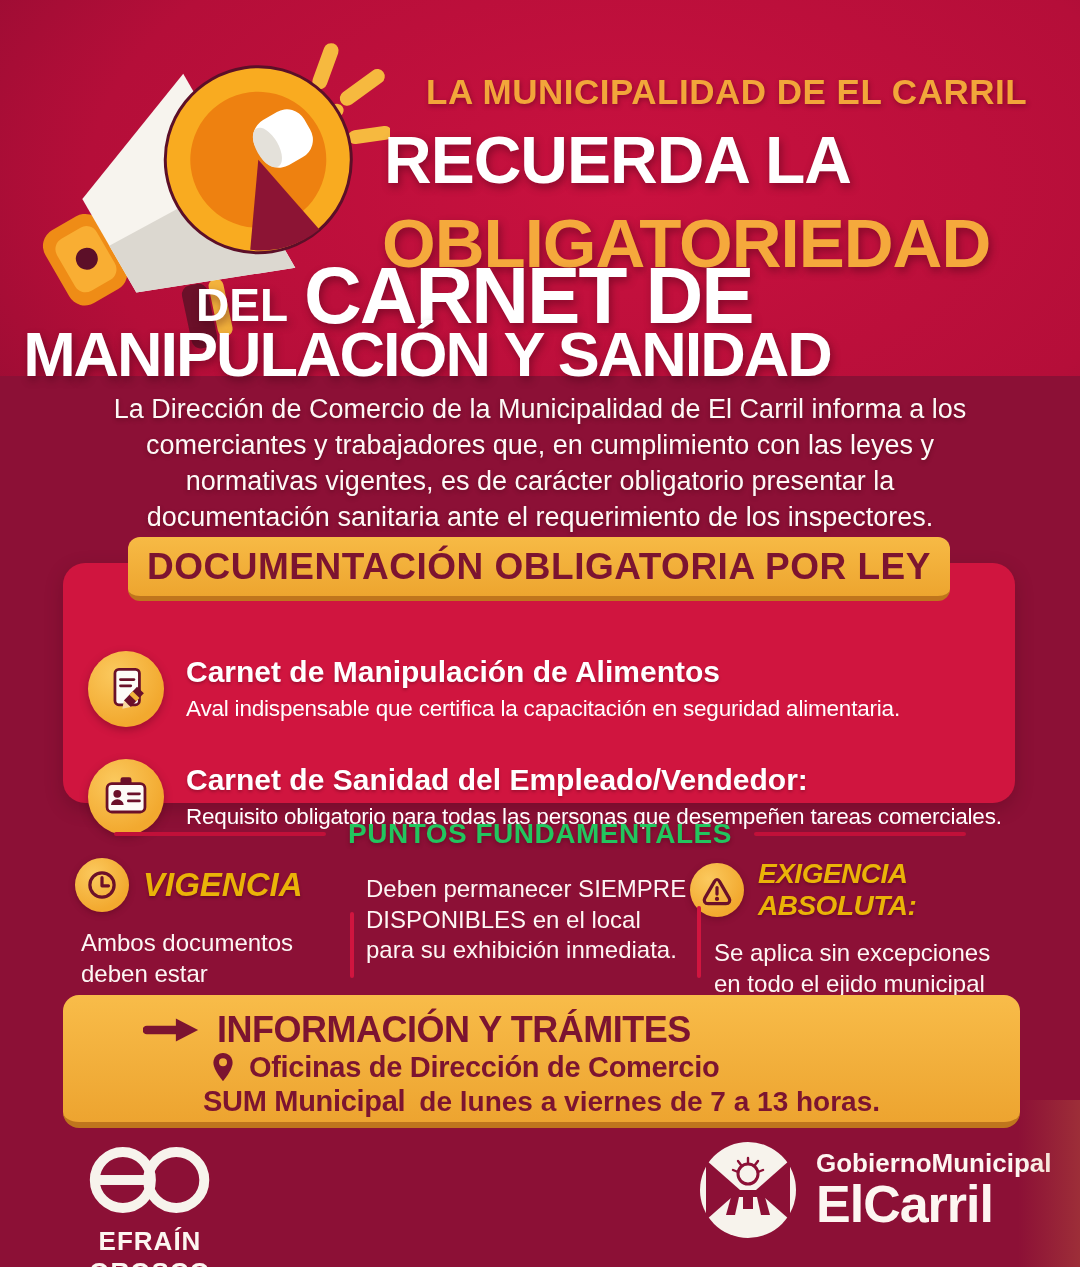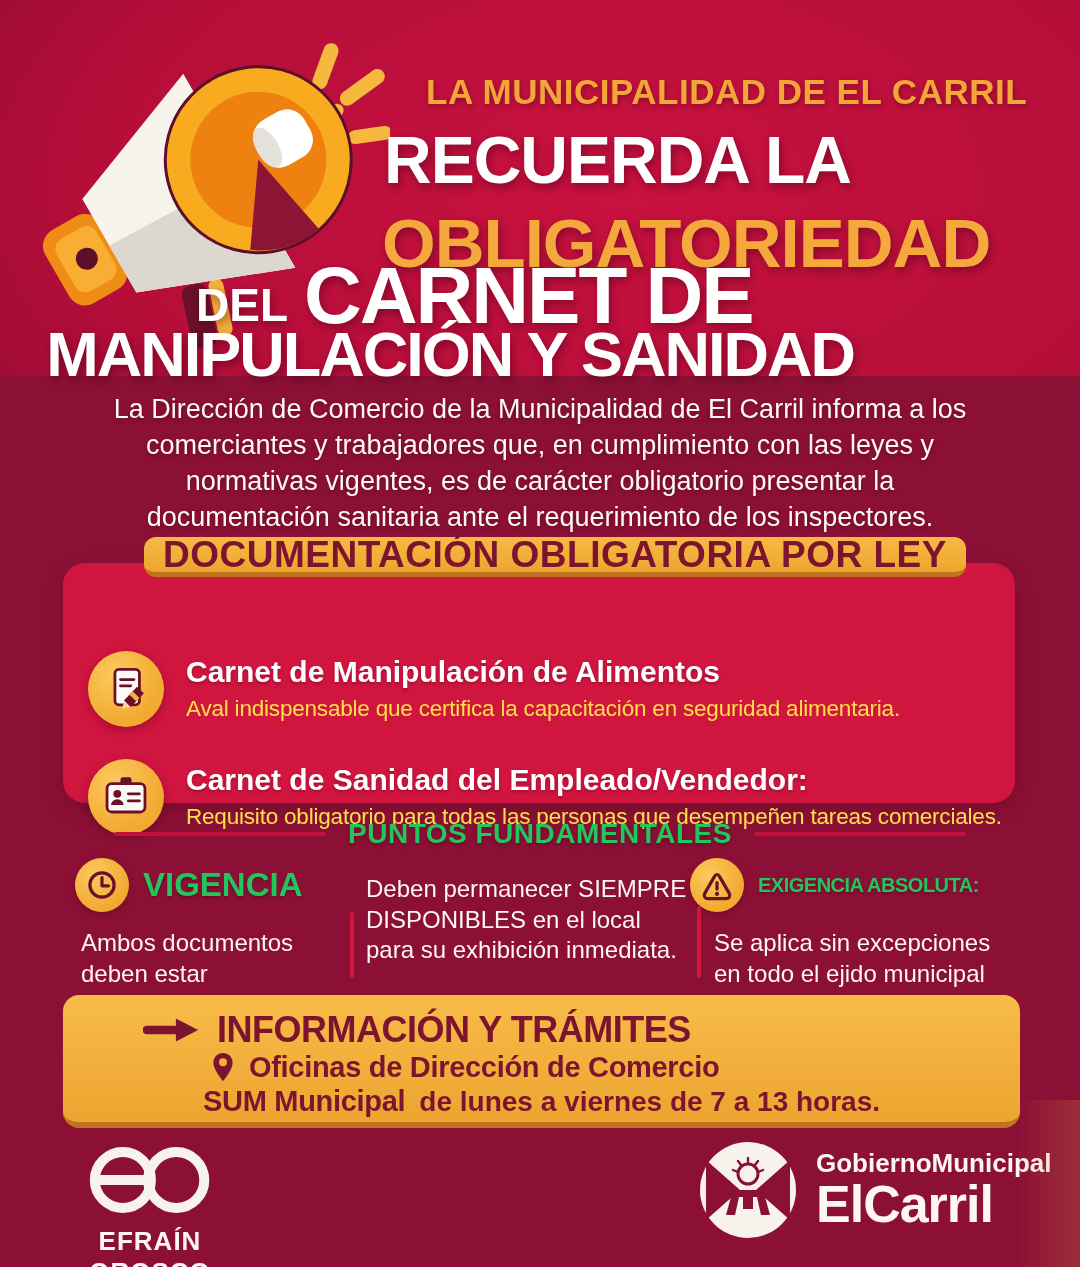--- a/index.html
+++ b/index.html
@@ -32,80 +32,80 @@
     text-shadow:2px 4px 8px rgba(60,0,20,.45);
   }
   .hero-line3 {
     position:absolute; left:196px; top:250px;
     display:flex; align-items:flex-end; gap:16px;
     text-shadow:2px 4px 8px rgba(60,0,20,.45);
   }
   .hero-line3 .small { font-size:46px; font-weight:800; padding-bottom:10px; }
   .hero-line3 .big   { font-size:80px; font-weight:800; letter-spacing:-2px; }
   .hero-line4 {
-    position:absolute; left:0; top:318px; width:854px; text-align:right;
+    position:absolute; left:0; top:318px; width:854px; text-align:center;
     font-size:63px; font-weight:800; color:#ffffff; letter-spacing:-2px;
     text-shadow:2px 4px 8px rgba(60,0,20,.45);
   }
   .megaphone { position:absolute; left:18px; top:28px; }
 
   
   .intro {
     position:absolute; left:80px; top:392px; width:920px;
     text-align:center; font-size:27px; line-height:1.33; color:#fdf9f6;
     text-shadow:0 2px 4px rgba(50,0,15,.35);
   }
 
   
   .doc-card {
     position:absolute; left:63px; top:563px; width:952px; height:240px;
     background:#d0153f; border-radius:22px;
     box-shadow:0 6px 18px rgba(50,0,15,.25);
   }
   .doc-band {
-    position:absolute; left:144px; top:537px; width:822px; height:40px;
+    position:absolute; left:128px; top:537px; width:822px; height:64px;
     background:linear-gradient(#f7ba45,#eda52f); border-radius:12px;
     border-bottom:5px solid #bf751d;
     display:flex; align-items:center; justify-content:center;
     font-size:37px; font-weight:800; color:#7c1430; letter-spacing:.5px;
   }
   .doc-item { position:absolute; left:25px; display:flex; }
   .doc-item-1 { top:88px; }
   .doc-item-2 { top:196px; }
   .gold-badge {
     width:76px; height:76px; border-radius:50%;
     background:radial-gradient(circle at 35% 30%, #fbc95e, #f2a92f 70%);
     display:flex; align-items:center; justify-content:center; flex:0 0 auto;
     box-shadow:0 3px 8px rgba(60,0,20,.35);
   }
   .doc-text { margin-left:22px; padding-top:4px; }
   .doc-title { font-size:30px; font-weight:800; color:#ffffff; text-shadow:0 2px 3px rgba(60,0,20,.3); }
-  .doc-desc  { font-size:22.5px; color:#fde047; margin-top:7px; white-space:nowrap; letter-spacing:-.2px; }
+  .doc-desc  { font-size:22.5px; color:#ffffff; margin-top:7px; white-space:nowrap; letter-spacing:-.2px; }
 
   
   .fund-title-row {
     position:absolute; left:0; top:818px; width:1080px;
     display:flex; align-items:center; justify-content:center; gap:22px;
   }
   .fund-title-row .rule { width:212px; height:4px; background:#c11039; border-radius:2px; }
   .fund-title { font-size:28px; font-weight:800; color:#22c55e; letter-spacing:.5px; text-shadow:0 2px 4px rgba(60,0,20,.4); }
 
   .fund-col { position:absolute; top:858px; }
   .fund-col-1 { left:75px;  width:268px; }
   .fund-col-2 { left:360px; width:330px; }
   .fund-col-3 { left:690px; width:330px; }
   .fund-head { display:flex; align-items:center; gap:14px; }
   .fund-badge {
     width:54px; height:54px; border-radius:50%; flex:0 0 auto;
     background:radial-gradient(circle at 35% 30%, #fbc95e, #f2a92f 70%);
     display:flex; align-items:center; justify-content:center;
     box-shadow:0 2px 6px rgba(60,0,20,.35);
   }
-  .fund-head-title { font-size:33px; font-weight:800; color:#22c55e; text-shadow:0 2px 3px rgba(60,0,20,.4); }
-  .fund-col-3 .fund-head-title { font-size:20px; letter-spacing:-.5px; }
+  .fund-head-title { font-size:33px; font-weight:800; color:#eab308; text-shadow:0 2px 3px rgba(60,0,20,.4);font-style:italic; }
+  .fund-col-3 .fund-head-title { font-size:28px; letter-spacing:-.5px; }
   .fund-text { margin-top:16px; font-size:24px; line-height:1.28; color:#fdf6f4; }
   .fund-col-1 .fund-text { margin-left:6px; }
   .fund-col-2 .fund-text { margin-left:6px; }
   .fund-col-3 .fund-text { margin-left:24px; }
   .fund-divider { position:absolute; width:4px; background:#d0153f; border-radius:2px; }
   .fund-divider-1 { left:350px; top:912px; height:66px; }
   .fund-divider-2 { left:697px; top:906px; height:72px; }
 
   
   .info-banner {

